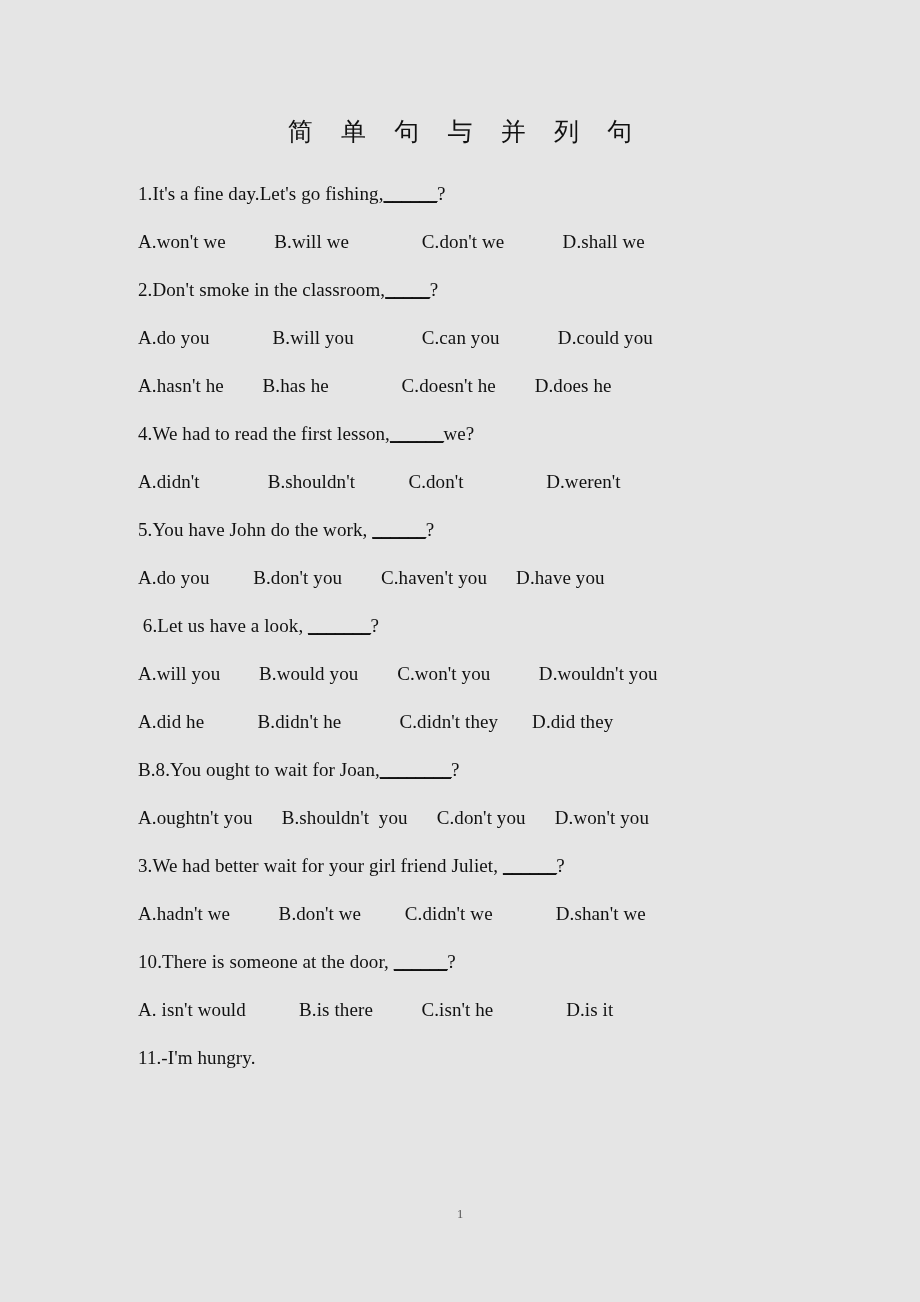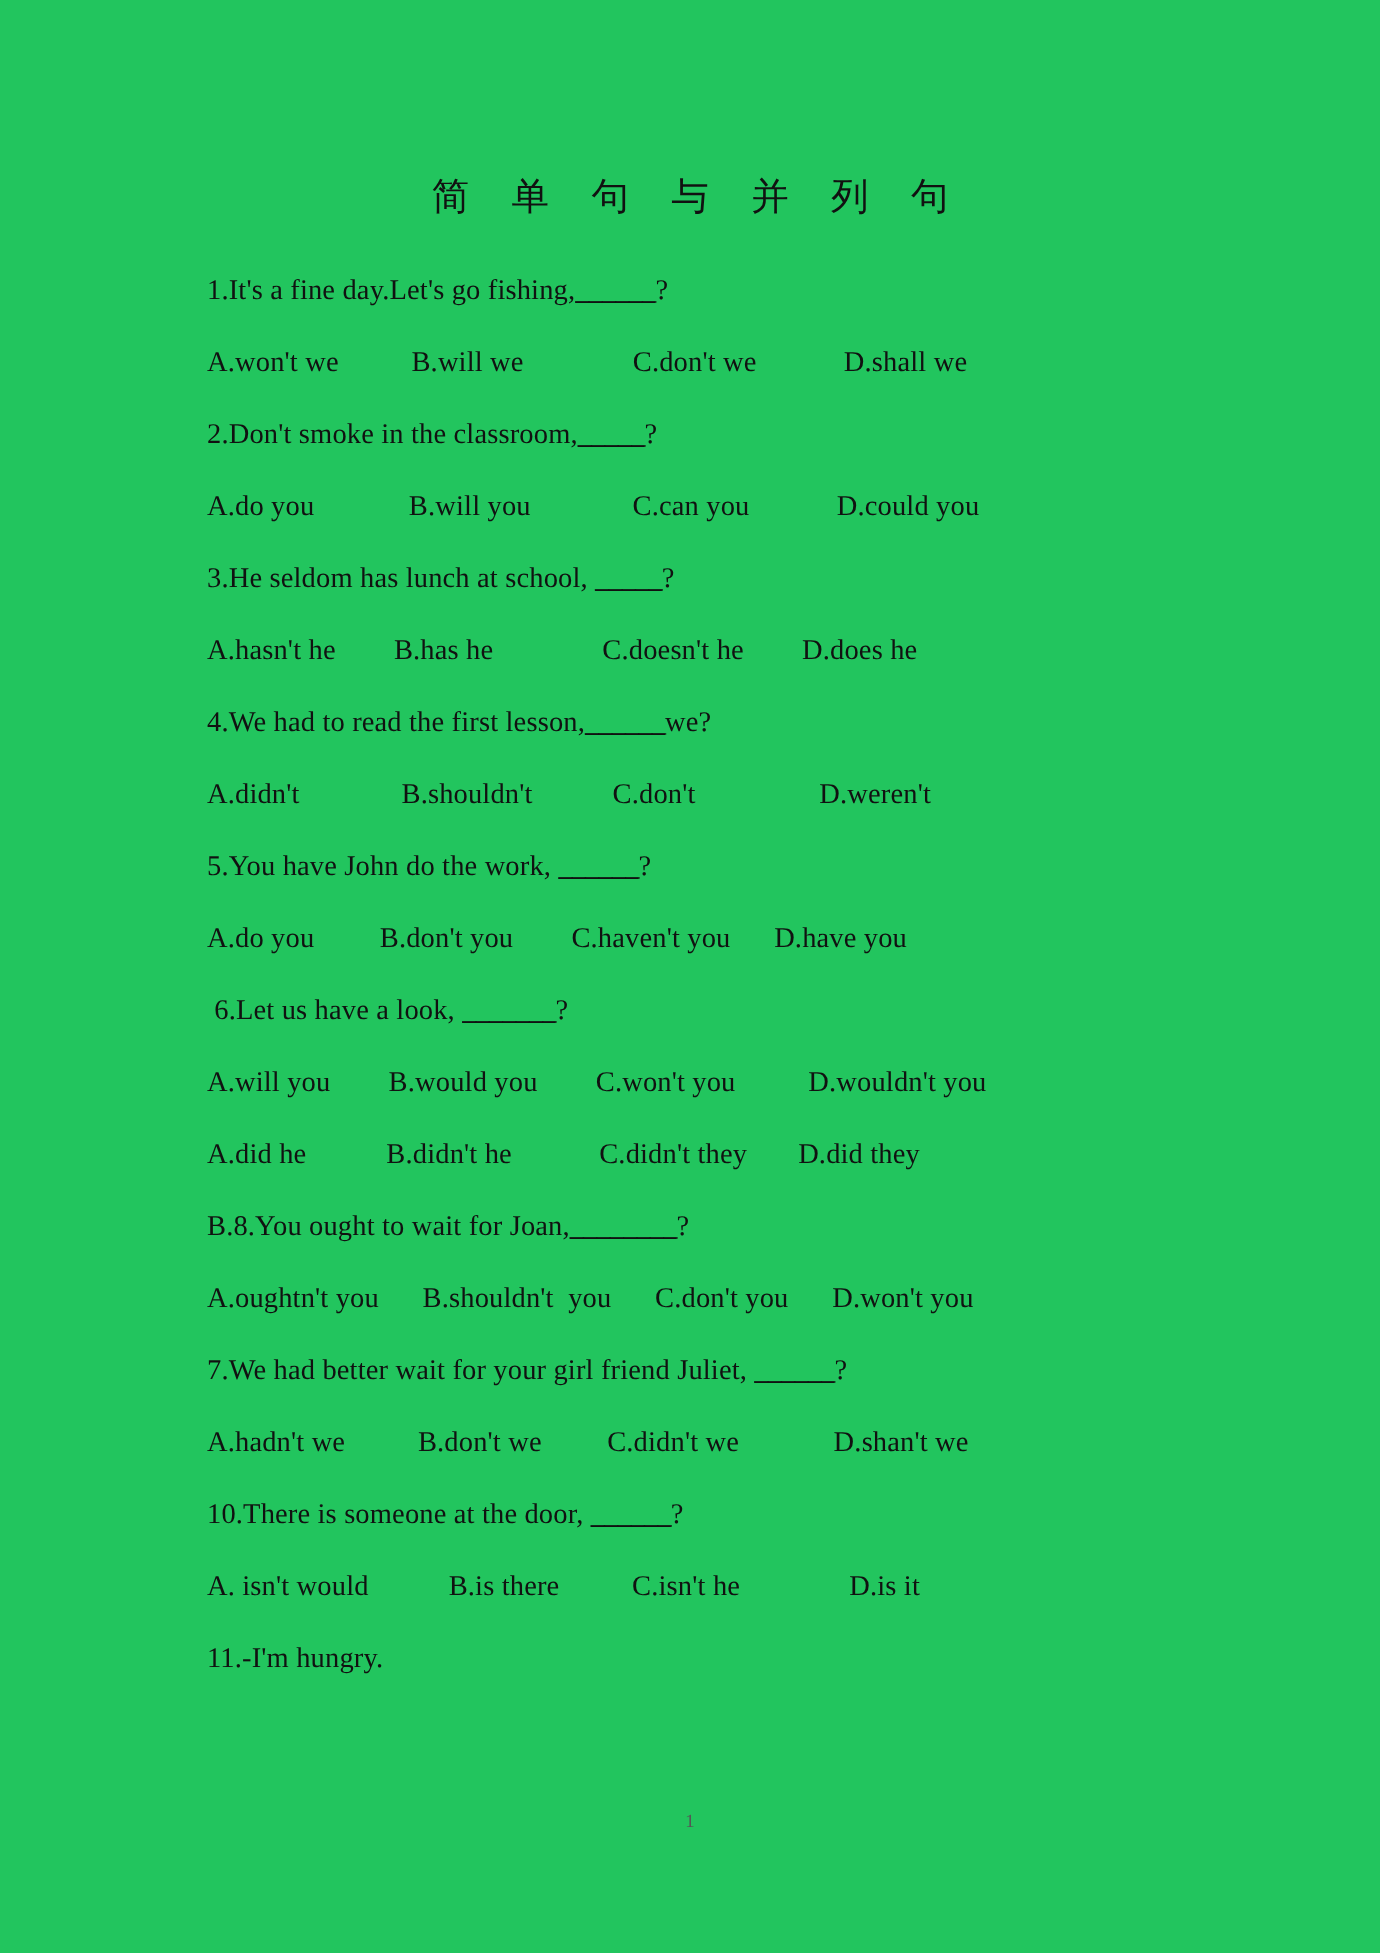--- a/index.html
+++ b/index.html
@@ -10,21 +10,21 @@
   }
   body {
     font-family: "Liberation Serif", "DejaVu Serif", serif;
     color: #111111;
   }
   .page {
     position: relative;
     width: 920px;
     height: 1302px;
     margin: 0 auto;
-    background: #22c55e;
+    background: #e5e5e5;
     overflow: hidden;
     box-sizing: border-box;
     text-decoration: underline;
   }
   .doc-title {
     text-align: center;
     font-size: 25px;
     letter-spacing: 11px;
     text-indent: 11px;
     color: #111111;
@@ -79,32 +79,31 @@
 
 <div class="page">
 
   <h1 class="doc-title">简 单 句 与 并 列 句</h1>
 
   <div class="body-block">
       <div class="q-line"><span>1.It's a fine day.Let's go fishing,</span><span class="blank">______</span><span>?</span></div>
       <div class="opt-line"><span>A.won't we          B.will we               C.don't we            D.shall we</span></div>
       <div class="q-line"><span>2.Don't smoke in the classroom,</span><span class="blank">_____</span><span>?</span></div>
       <div class="opt-line"><span>A.do you             B.will you              C.can you            D.could you</span></div>
-      <div class="q-line"><span>3.He seldom has lunch at school, </span><span class="blank">_____</span><span>?</span></div>
       <div class="opt-line"><span>A.hasn't he        B.has he               C.doesn't he        D.does he</span></div>
       <div class="q-line"><span>4.We had to read the first lesson,</span><span class="blank">______</span><span>we?</span></div>
       <div class="opt-line"><span>A.didn't              B.shouldn't           C.don't                 D.weren't</span></div>
       <div class="q-line"><span>5.You have John do the work, </span><span class="blank">______</span><span>?</span></div>
       <div class="opt-line"><span>A.do you         B.don't you        C.haven't you      D.have you</span></div>
       <div class="q-line"><span> 6.Let us have a look, </span><span class="blank">_______</span><span>?</span></div>
       <div class="opt-line"><span>A.will you        B.would you        C.won't you          D.wouldn't you</span></div>
       <div class="opt-line"><span>A.did he           B.didn't he            C.didn't they       D.did they</span></div>
       <div class="q-line"><span>B.8.You ought to wait for Joan,</span><span class="blank">________</span><span>?</span></div>
       <div class="opt-line"><span>A.oughtn't you      B.shouldn't  you      C.don't you      D.won't you</span></div>
-      <div class="q-line"><span>7.We had better wait for your girl friend Juliet, </span><span class="blank">______</span><span>?</span></div>
+      <div class="q-line"><span>3.We had better wait for your girl friend Juliet, </span><span class="blank">______</span><span>?</span></div>
       <div class="opt-line"><span>A.hadn't we          B.don't we         C.didn't we             D.shan't we</span></div>
       <div class="q-line"><span>10.There is someone at the door, </span><span class="blank">______</span><span>?</span></div>
       <div class="opt-line"><span>A. isn't would           B.is there          C.isn't he               D.is it</span></div>
       <div class="q-line"><span>11.-I'm hungry.</span></div>
     </div>
 
   <div class="page-number">1</div>
 
 </div>
 

